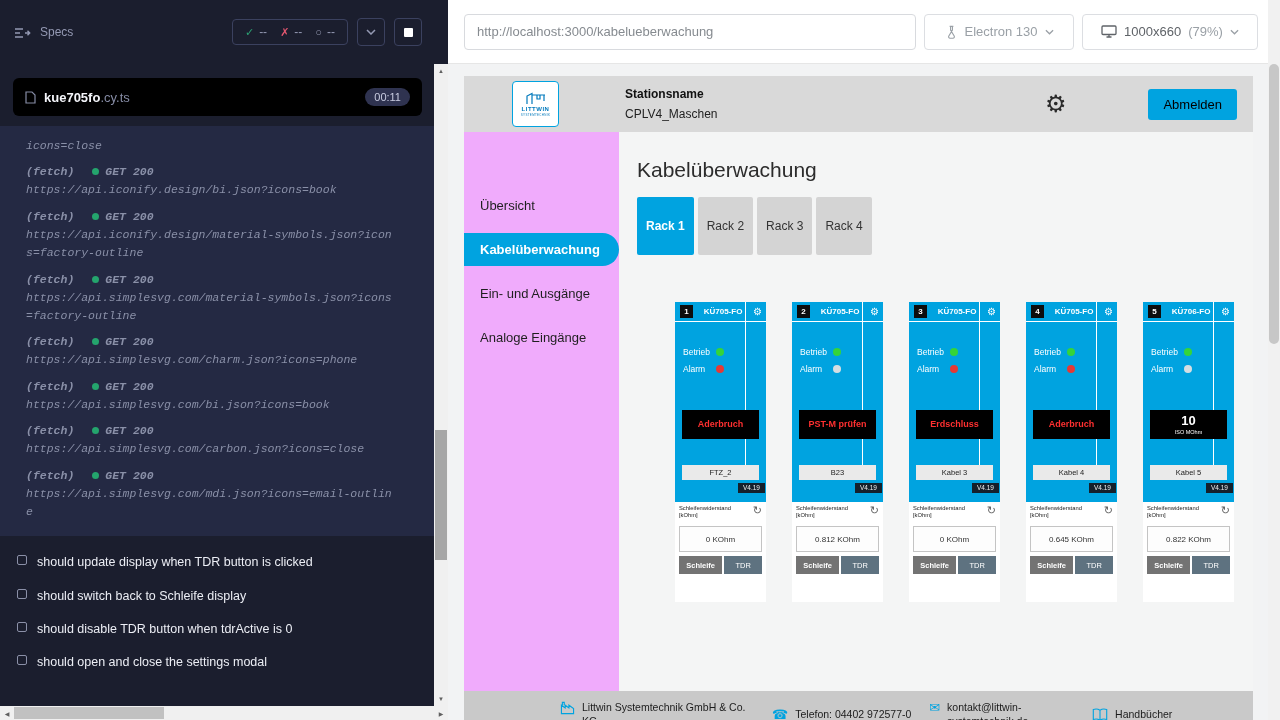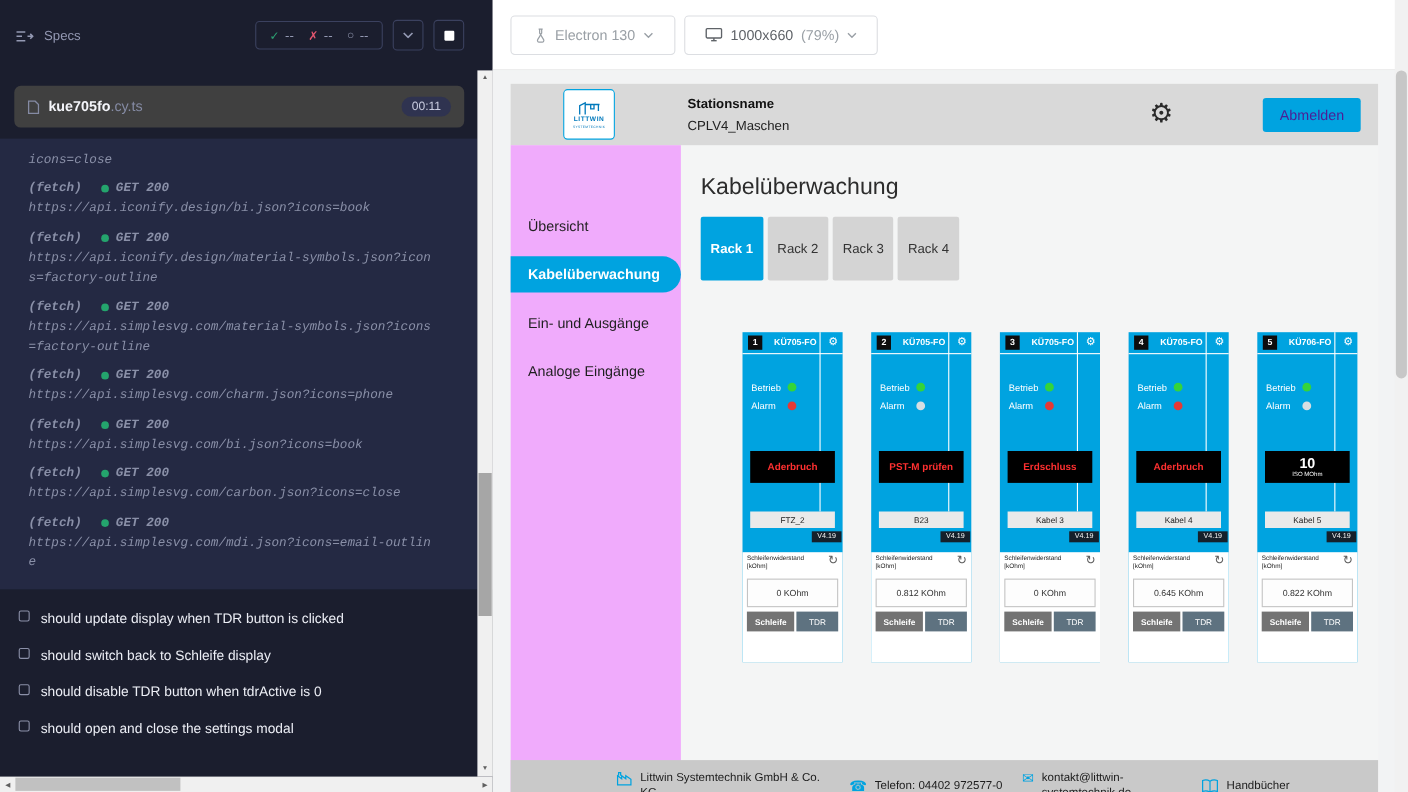--- a/index.html
+++ b/index.html
@@ -10,21 +10,21 @@
   .cy-panel{position:absolute;left:0;top:0;width:448px;height:720px;background:#1b1e2e;overflow:hidden;}
   .cy-header{display:flex;align-items:center;height:64px;padding:0 26px 0 14px;}
   .specs-btn{display:flex;align-items:flex-end;gap:9px;color:#9499b3;font-size:12px;cursor:pointer;}
   .cy-stats{margin-left:auto;display:flex;align-items:center;gap:13px;border:1px solid #3b415f;border-radius:4px;padding:5px 12px;font-size:12px;color:#9499b3;}
   .stat{display:flex;align-items:center;gap:5px;}
   .stat .ic{font-size:11px;font-style:normal;}
   .ic.pass{color:#2ca173;} .ic.fail{color:#e45770;} .ic.pend{color:#9095ad;}
   .icon-btn{width:28px;height:28px;border:1px solid #3b415f;border-radius:4px;display:flex;align-items:center;justify-content:center;margin-left:9px;background:transparent;cursor:pointer;}
   .stop-sq{width:9px;height:9px;background:#fff;border-radius:1px;}
 
-  .cy-spec-row{margin:14px 26px 10px 13px;background:#404040;border-radius:6px;height:38px;display:flex;align-items:center;padding:0 12px;gap:8px;}
+  .cy-spec-row{margin:14px 26px 10px 13px;background:#000000;border-radius:6px;height:38px;display:flex;align-items:center;padding:0 12px;gap:8px;}
   .spec-name{font-size:13px;color:#f4f5fa;font-weight:700;}
   .spec-ext{font-size:13px;color:#858ba4;font-weight:400;}
   .spec-time{margin-left:auto;background:#2f3350;color:#c9cce0;font-size:11px;padding:3px 9px;border-radius:10px;}
 
   .cy-log{background:#242943;padding:6px 0 10px;font-family:Liberation Mono, monospace;font-style:italic;font-size:11.5px;color:#8a90a8;width:434px;}
   .log-entry{padding:5px 16px 5px 26px;}
   .log-head{display:flex;align-items:center;gap:6px;font-weight:700;margin-bottom:3px;}
   .log-head .dot{width:7px;height:7px;border-radius:50%;background:#24a46d;display:inline-block;margin-left:12px;}
   .log-url{word-break:break-all;line-height:1.6;max-width:372px;}
 
@@ -55,21 +55,21 @@
   .app{position:absolute;left:16px;top:12px;width:789px;height:663px;background:#f4f5f5;overflow:hidden;}
 
   .app-header{height:56px;background:#d9d9d9;display:flex;align-items:center;padding:0 8px 0 48px;}
   .logo-box{width:47px;height:46px;background:#fff;border:1px solid #00a3e0;border-radius:4px;display:flex;flex-direction:column;align-items:center;justify-content:center;gap:1px;}
   .logo-text{font-size:6px;font-weight:700;color:#0079bc;letter-spacing:.5px;}
   .logo-sub{font-size:3px;color:#0079bc;letter-spacing:.3px;}
   .station{margin-left:66px;}
   .station-label{font-size:12px;font-weight:700;color:#111;}
   .station-name{font-size:12px;color:#222;margin-top:6px;}
   .hdr-gear{margin-left:auto;font-size:24px;color:#2a2a2a;line-height:1;cursor:pointer;}
-  .logout-btn{margin-left:82px;margin-right:8px;background:#00a3e0;color:#4c1d95;border:none;border-radius:3px;font-size:13px;padding:8px 15px;font-family:inherit;cursor:pointer;}
+  .logout-btn{margin-left:82px;margin-right:8px;background:#00a3e0;color:#000000;border:none;border-radius:3px;font-size:13px;padding:8px 15px;font-family:inherit;cursor:pointer;}
 
   .app-body{position:absolute;top:56px;left:0;right:0;bottom:0;display:flex;}
   .app-nav{width:155px;background:#f0abfc;padding-top:51px;flex:none;}
   .nav-item{height:44px;display:flex;align-items:center;padding-left:16px;font-size:13px;color:#1f1f1f;cursor:pointer;}
   .nav-item.active{height:33px;margin:5.5px 0;background:#00a3e0;color:#fff;font-weight:700;border-radius:0 17px 17px 0;}
 
   .app-main{flex:1;position:relative;padding:26px 0 0 18px;overflow:hidden;}
   .main-title{font-size:21px;font-weight:500;color:#2c2c2c;}
   .tabs{margin-top:15px;display:flex;gap:4px;}
   .tab{border:none;padding:22px 9px;font-size:12px;background:#d4d4d4;color:#333;border-radius:2px;font-family:inherit;cursor:pointer;}
@@ -254,20 +254,23 @@
 </aside>
 
 <div class="cy-vscroll">
   <span class="sb-arrow sb-up">▲</span>
   <span class="sb-thumb"></span>
   <span class="sb-arrow sb-down">▼</span>
 </div>
 
 <main class="right">
   <div class="browser-bar">
+    <div class="url-box">
+      <span>http://localhost:3000/kabelueberwachung</span>
+    </div>
     <div class="bar-select browser-select">
       <svg width="13" height="14" viewBox="0 0 14 15">
         <path d="M5 1.5h4M6 1.5v4l3.9 6.3c.6 1-.1 2.4-1.3 2.4H5.4c-1.2 0-1.9-1.4-1.3-2.4L8 5.5v-4" fill="none" stroke="#9aa0a6" stroke-width="1.2"></path>
       </svg>
       <span>Electron 130</span>
       <svg width="9" height="6" viewBox="0 0 10 6">
           <path d="M1 1l4 4 4-4" stroke="#9aa0a6" stroke-width="1.4" fill="none"></path>
         </svg>
     </div>
     <div class="bar-select size-select">

